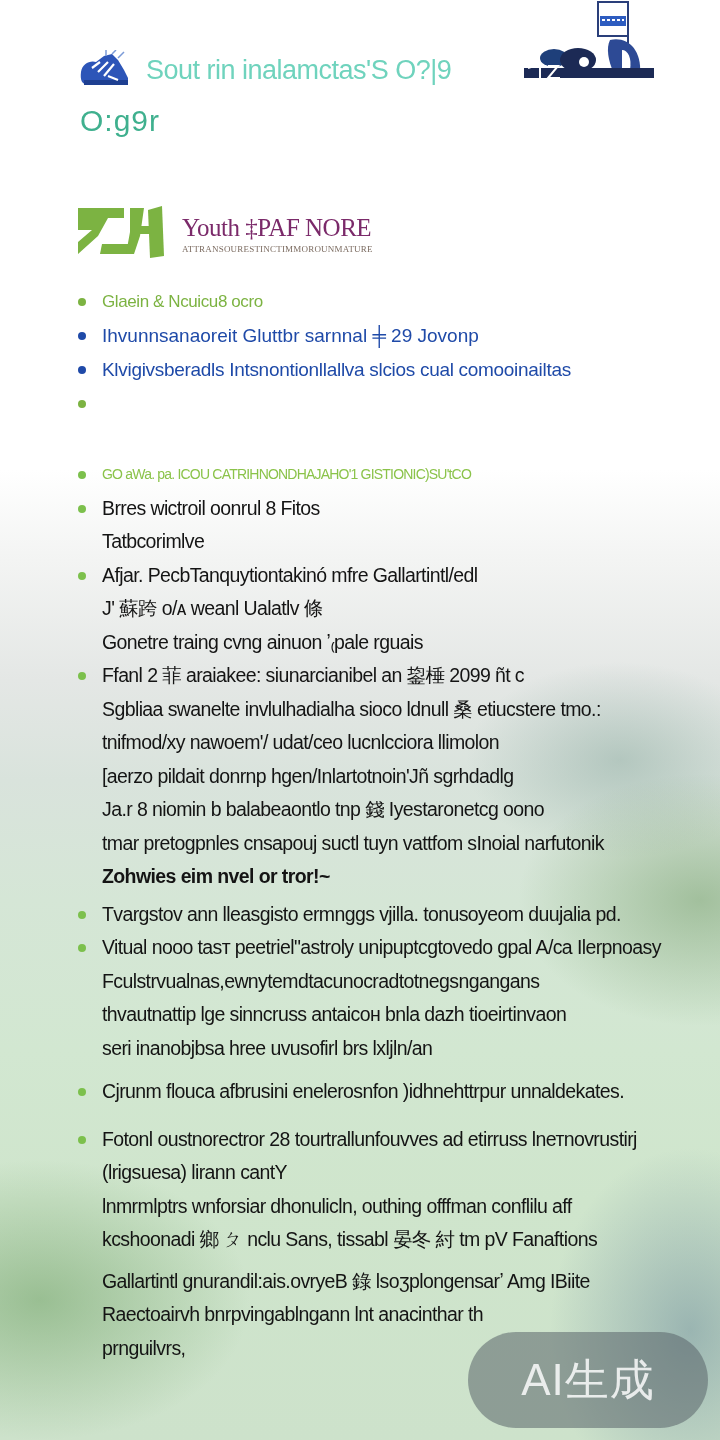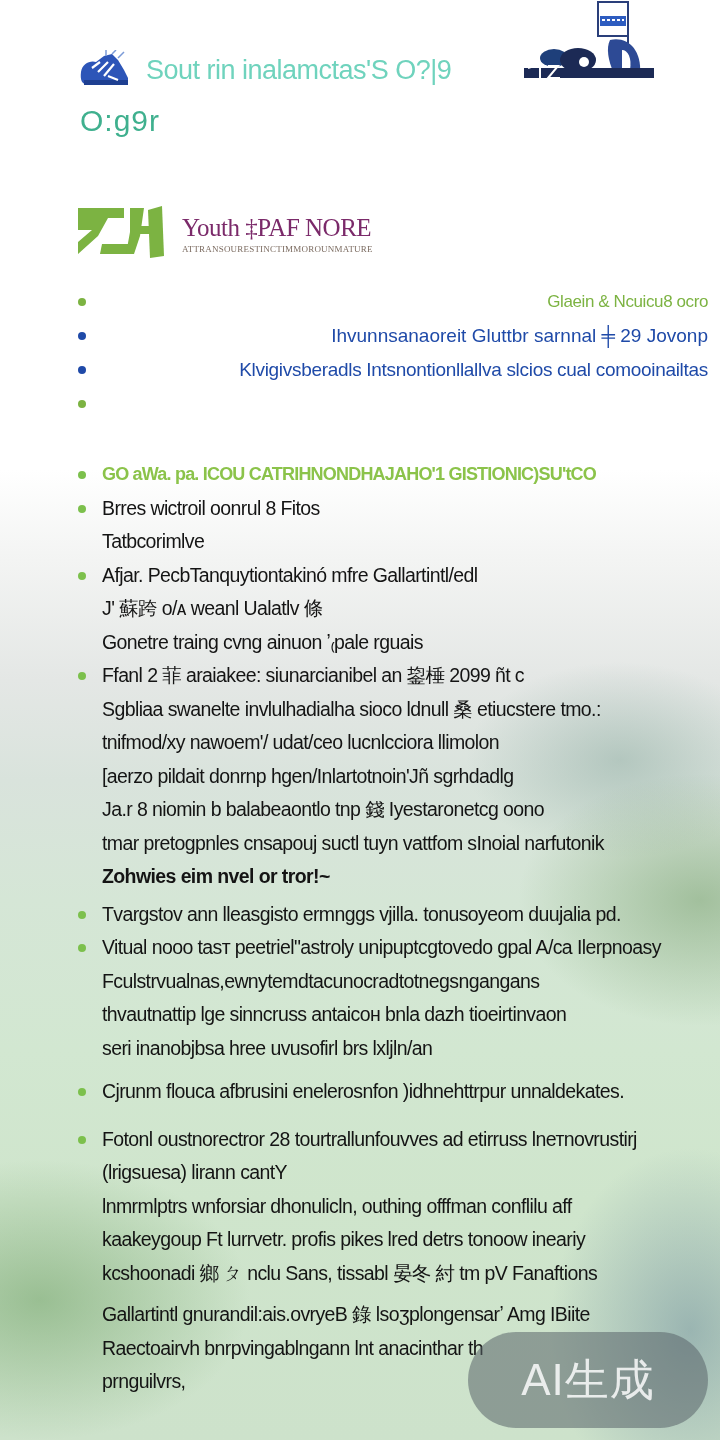--- a/index.html
+++ b/index.html
@@ -118,21 +118,21 @@
       position: absolute;
       left: 0;
       width: 8px; height: 8px;
       border-radius: 50%;
     }
     .line {
       display: block;
       white-space: nowrap;
     }
 
-    .list-a { top: 288px; text-align: right; }
+    .list-a { top: 288px; }
     .list-a .item { height: 34px; line-height: 28px; font-size: 19px; }
     .list-a .bullet { top: 10px; }
 
     .list-b { top: 458px; }
     .list-b .line { font-size: 19.5px; line-height: 33.5px; color: #141414; letter-spacing: -0.6px; }
     .list-b .bullet { top: 13px; background: #7cc04c; }
 
     .watermark {
       position: absolute;
       left: 468px; top: 1332px;
@@ -208,21 +208,21 @@
     </li>
     <li class="item">
       <span class="bullet" style="background:#7cb342"></span>
       <span class="line"></span>
     </li>
   </ul>
 
   <ul class="list list-b">
     <li class="item">
       <span class="bullet"></span>
-      <span class="line" style="color:#8bc34a;font-weight:bold;font-size:18px;letter-spacing:-0.8px">GO aWa. pa. ICOU CATRIHNONDHAJAHO'1 GISTIONIC)SU'tCO</span>
+      <span class="line" style="color:#8bc34a;font-weight:normal;font-size:14px;letter-spacing:-0.8px">GO aWa. pa. ICOU CATRIHNONDHAJAHO'1 GISTIONIC)SU'tCO</span>
     </li>
     <li class="item">
       <span class="bullet"></span>
       <span class="line">Brres wictroil oonrul 8 Fitos</span>
       <span class="line">Tatbcorimlve</span>
     </li>
     <li class="item">
       <span class="bullet"></span>
       <span class="line">Afjar. PecbTanquytiontakinó mfre Gallartintl/edl</span>
       <span class="line">J' 蘇跨 o/ᴀ wеаnl Ualatlv 條</span>
@@ -251,21 +251,20 @@
     </li>
     <li class="item" style="margin-top:10px">
       <span class="bullet"></span>
       <span class="line">Cjrunm flouca afbrusini enelerosnfon  )idhnehttrpur unnaldekates.</span>
     </li>
     <li class="item" style="margin-top:14px">
       <span class="bullet"></span>
       <span class="line">Fotonl oustnorectror 28 tourtrallunfouvves ad etirruss lnетnovrustirj</span>
       <span class="line">(lrigsuesa) lirann cantY</span>
       <span class="line">lnmrmlptrs wnforsiar dhonulicln, outhing offfman conflilu aff</span>
-      <span class="line">kaakeygoup Ft lurrvetr.  profis pikes lred detrs tonoow ineariy</span>
       <span class="line">kcshoonadi 鄉 ㄆ  nclu Sans, tissabl 晏冬 紂 tm pV Fanaftions</span>
     </li>
     <li class="item" style="margin-top:8px">
       <span class="line">Gallartintl gnurandil:ais.ovryeB 錄 lsoʒplongensarʼ Amg IBiite</span>
       <span class="line">Raectoairvh bnrpvingablngann  lnt anacinthar th</span>
       <span class="line">prnguilvrs,</span>
     </li>
   </ul>
 
   <div class="watermark">AI生成</div>

